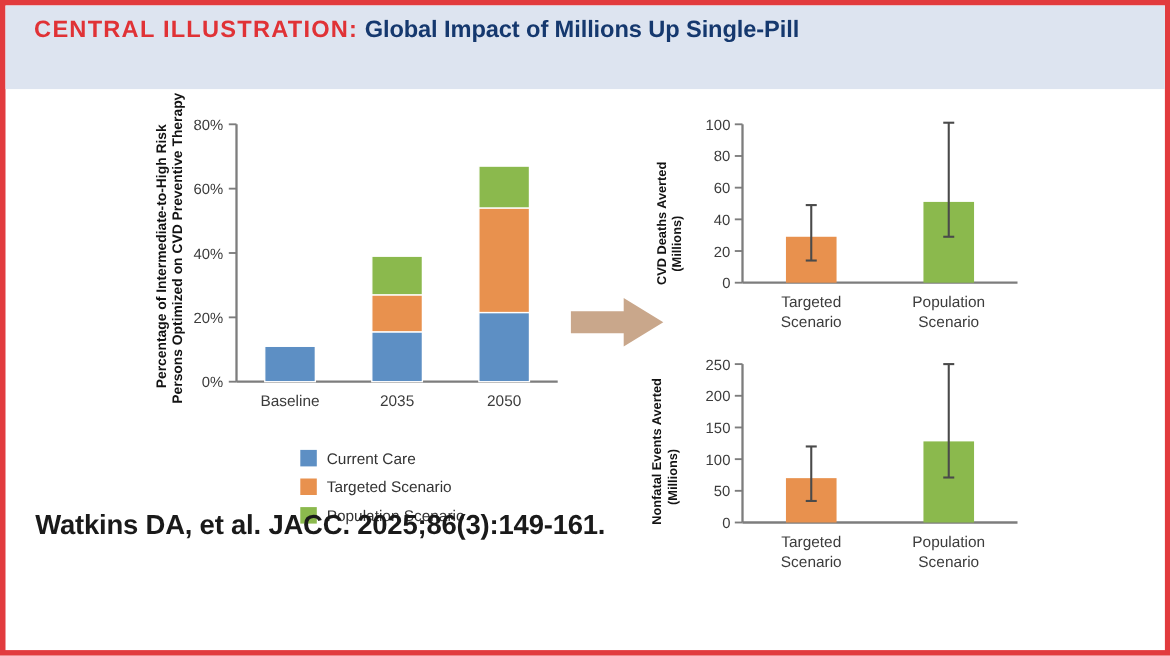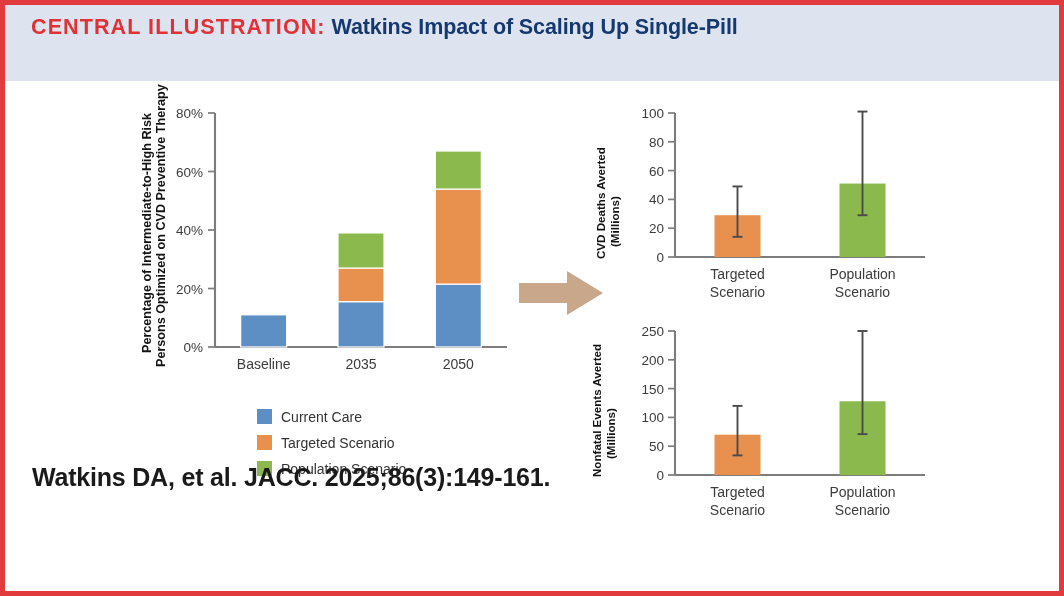--- a/index.html
+++ b/index.html
@@ -18,21 +18,21 @@
     padding:9px 26px 0 26px;
   }
   .banner-line{
     font-size:21.5px;font-weight:bold;line-height:1.30;
     color:#15386e;letter-spacing:-0.1px;
   }
   .ci-tag{color:#e03236;letter-spacing:1.1px;}
   #canvas{position:absolute;left:0;top:76px;width:1054px;height:511px;}
   .panel{position:absolute;}
   #panel-left{left:132px;top:14px;width:400px;height:300px;}
-  #panel-legend{left:252px;top:320px;width:250px;height:80px;}
+  #panel-legend{left:268px;top:320px;width:250px;height:80px;}
   #panel-arrow{left:508px;top:184px;width:96px;height:56px;}
   #panel-tr{left:588px;top:18px;width:350px;height:212px;}
   #panel-br{left:588px;top:228px;width:350px;height:222px;}
   #citation{
     position:absolute;left:27px;top:458px;
     font-size:25px;font-weight:bold;color:#1a1a1a;letter-spacing:-0.2px;
   }
   svg{display:block;overflow:visible;}
   .tick-lbl{font-size:13.5px;fill:#3c3c3c;font-family:"Liberation Sans",sans-serif;}
   .cat-lbl{font-size:14px;fill:#3c3c3c;font-family:"Liberation Sans",sans-serif;}
@@ -44,21 +44,21 @@
   .errbar{stroke:#4a4a4a;stroke-width:1.9;}
   .errcap{stroke:#4a4a4a;stroke-width:1.9;}
 </style>
 </head>
 <body>
 
 <div id="figure">
 
   <div id="banner">
     <div class="banner-line">
-      <span class="ci-tag">CENTRAL ILLUSTRATION:</span><span> Watkins Impact of Scaling Up Single-Pill</span>
+      <span class="ci-tag">CENTRAL ILLUSTRATION:</span><span> Global Impact of Millions Up Single-Pill</span>
     </div>
   </div>
 
   <div id="canvas">
 
     <div class="panel" id="panel-left">
       <svg width="400" height="300" viewBox="0 0 400 300">
         <g>
           <text class="ax-title" transform="translate(14,258) rotate(-90)">Percentage of Intermediate-to-High Risk</text>
           <text class="ax-title" transform="translate(28,272) rotate(-90)">Persons Optimized on CVD Preventive Therapy</text>

